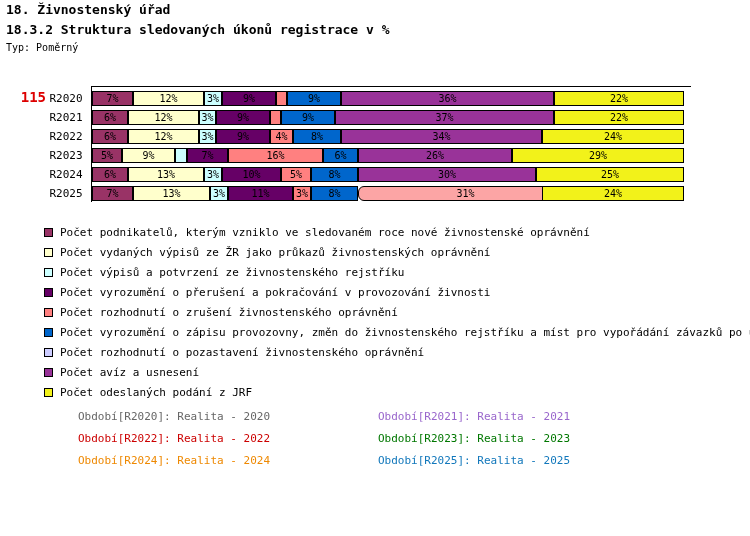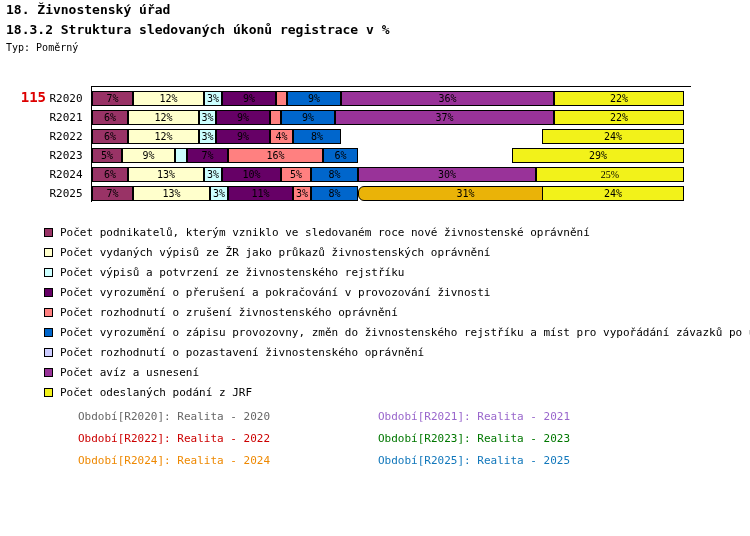--- a/index.html
+++ b/index.html
@@ -198,58 +198,60 @@
       </div>
       <div class="bar-row" style="top: 43px; width: 750px;">
         <div class="bar-label">R2022</div>
         <div class="bar-track" style="width: 592px;">
           <div class="seg" title="Počet podnikatelů, kterým vzniklo ve sledovaném roce nové živnostenské oprávnění" style="left: 0px; width: 36px; background: rgb(153, 51, 102);">6%</div>
           <div class="seg" title="Počet vydaných výpisů ze ŽR jako průkazů živnostenských oprávnění" style="left: 36px; width: 71px; background: rgb(255, 255, 204);">12%</div>
           <div class="seg" title="Počet výpisů a potvrzení ze živnostenského rejstříku" style="left: 107px; width: 17px; background: rgb(204, 255, 255);">3%</div>
           <div class="seg" title="Počet vyrozumění o přerušení a pokračování v provozování živnosti" style="left: 124px; width: 54px; background: rgb(102, 0, 102);">9%</div>
           <div class="seg" title="Počet rozhodnutí o zrušení živnostenského oprávnění" style="left: 178px; width: 23px; background: rgb(255, 128, 128);">4%</div>
           <div class="seg" title="Počet vyrozumění o zápisu provozovny, změn do živnostenského rejstříku a míst pro vypořádání závazků po ukončení pr" style="left: 201px; width: 48px; background: rgb(0, 102, 204);">8%</div>
+          <div class="seg" title="Počet avíz a usnesení" style="left: 249px; width: 201px; background: rgb(153, 51, 153);">34%</div>
           <div class="seg" title="Počet odeslaných podání z JRF" style="left: 450px; width: 142px; background: rgb(242, 242, 26);">24%</div>
         </div>
       </div>
       <div class="bar-row" style="top: 62px; width: 674px;">
         <div class="bar-label">R2023</div>
         <div class="bar-track" style="width: 592px;">
           <div class="seg" title="Počet podnikatelů, kterým vzniklo ve sledovaném roce nové živnostenské oprávnění" style="left: 0px; width: 30px; background: rgb(153, 51, 102);">5%</div>
           <div class="seg" title="Počet vydaných výpisů ze ŽR jako průkazů živnostenských oprávnění" style="left: 30px; width: 53px; background: rgb(255, 255, 204);">9%</div>
           <div class="seg" title="Počet výpisů a potvrzení ze živnostenského rejstříku" style="left: 83px; width: 12px; background: rgb(204, 255, 255);"></div>
           <div class="seg" title="Počet vyrozumění o přerušení a pokračování v provozování živnosti" style="left: 95px; width: 41px; background: rgb(102, 0, 102);">7%</div>
           <div class="seg" title="Počet rozhodnutí o zrušení živnostenského oprávnění" style="left: 136px; width: 95px; background: rgb(255, 128, 128);">16%</div>
           <div class="seg" title="Počet vyrozumění o zápisu provozovny, změn do živnostenského rejstříku a míst pro vypořádání závazků po ukončení pr" style="left: 231px; width: 35px; background: rgb(0, 102, 204);">6%</div>
+          <div class="seg" title="Počet avíz a usnesení" style="left: 266px; width: 154px; background: rgb(153, 51, 153);">26%</div>
           <div class="seg" title="Počet odeslaných podání z JRF" style="left: 420px; width: 172px; background: rgb(242, 242, 26);">29%</div>
         </div>
       </div>
       <div class="bar-row" style="top: 81px; width: 750px;">
         <div class="bar-label">R2024</div>
         <div class="bar-track" style="width: 592px;">
           <div class="seg" title="Počet podnikatelů, kterým vzniklo ve sledovaném roce nové živnostenské oprávnění" style="left: 0px; width: 36px; background: rgb(153, 51, 102);">6%</div>
           <div class="seg" title="Počet vydaných výpisů ze ŽR jako průkazů živnostenských oprávnění" style="left: 36px; width: 76px; background: rgb(255, 255, 204);">13%</div>
           <div class="seg" title="Počet výpisů a potvrzení ze živnostenského rejstříku" style="left: 112px; width: 18px; background: rgb(204, 255, 255);">3%</div>
           <div class="seg" title="Počet vyrozumění o přerušení a pokračování v provozování živnosti" style="left: 130px; width: 59px; background: rgb(102, 0, 102);">10%</div>
           <div class="seg" title="Počet rozhodnutí o zrušení živnostenského oprávnění" style="left: 189px; width: 30px; background: rgb(255, 128, 128);">5%</div>
           <div class="seg" title="Počet vyrozumění o zápisu provozovny, změn do živnostenského rejstříku a míst pro vypořádání závazků po ukončení pr" style="left: 219px; width: 47px; background: rgb(0, 102, 204);">8%</div>
           <div class="seg" title="Počet avíz a usnesení" style="left: 266px; width: 178px; background: rgb(153, 51, 153);">30%</div>
-          <div class="seg" title="Počet odeslaných podání z JRF" style="left: 444px; width: 148px; background: rgb(242, 242, 26); font-family: Liberation Serif, serif;">25%</div>
+          <div class="seg" title="Počet odeslaných podání z JRF" style="left: 444px; width: 148px; background: rgb(242, 242, 26);">25%</div>
         </div>
       </div>
       <div class="bar-row" style="top: 100px; width: 750px;">
         <div class="bar-label">R2025</div>
         <div class="bar-track" style="width: 592px;">
           <div class="seg" title="Počet podnikatelů, kterým vzniklo ve sledovaném roce nové živnostenské oprávnění" style="left: 0px; width: 41px; background: rgb(153, 51, 102);">7%</div>
           <div class="seg" title="Počet vydaných výpisů ze ŽR jako průkazů živnostenských oprávnění" style="left: 41px; width: 77px; background: rgb(255, 255, 204);">13%</div>
           <div class="seg" title="Počet výpisů a potvrzení ze živnostenského rejstříku" style="left: 118px; width: 18px; background: rgb(204, 255, 255);">3%</div>
           <div class="seg" title="Počet vyrozumění o přerušení a pokračování v provozování živnosti" style="left: 136px; width: 65px; background: rgb(102, 0, 102);">11%</div>
           <div class="seg" title="Počet rozhodnutí o zrušení živnostenského oprávnění" style="left: 201px; width: 18px; background: rgb(255, 128, 128);">3%</div>
           <div class="seg" title="Počet vyrozumění o zápisu provozovny, změn do živnostenského rejstříku a míst pro vypořádání závazků po ukončení pr" style="left: 219px; width: 47px; background: rgb(0, 102, 204);">8%</div>
-          <div class="seg" title="Počet avíz a usnesení" style="left: 266px; width: 215px; background: #eab308; border-radius: 6px;">31%</div>
+          <div class="seg" title="Počet avíz a usnesení" style="left: 266px; width: 215px; background: #fca5a5; border-radius: 6px;">31%</div>
           <div class="seg" title="Počet odeslaných podání z JRF" style="left: 450px; width: 142px; background: rgb(242, 242, 26);">24%</div>
         </div>
       </div>
     </div>
 </div>
 
 <div id="legend">
     <div class="legend-item">
       <span class="legend-swatch" style="background: rgb(153, 51, 102);"></span>
       <span class="legend-text">Počet podnikatelů, kterým vzniklo ve sledovaném roce nové živnostenské oprávnění</span>

